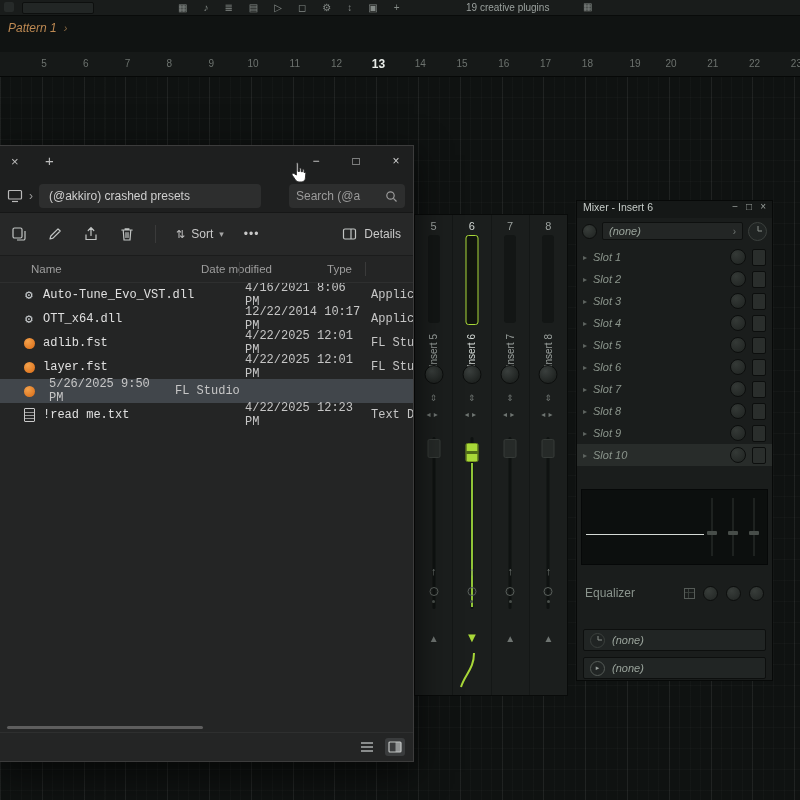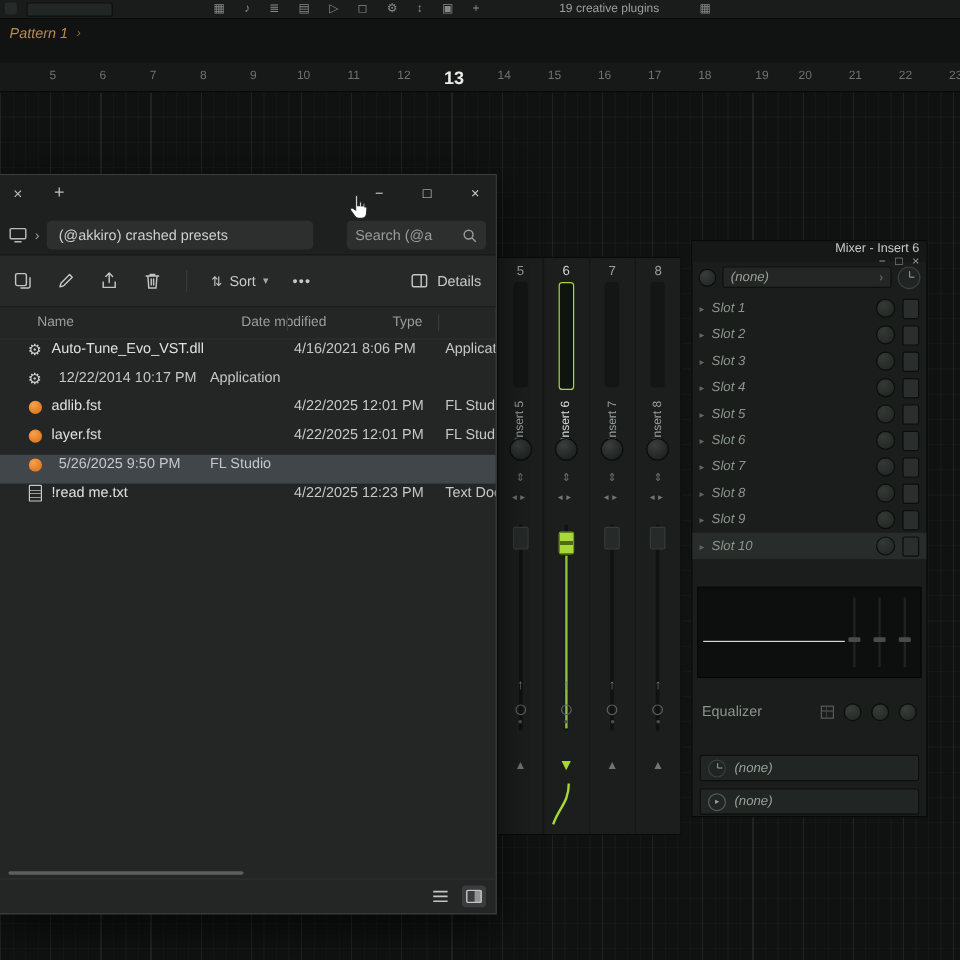--- a/index.html
+++ b/index.html
@@ -15,21 +15,21 @@
   .tb-sq{width:10px;height:10px;background:#262a29;border-radius:2px;}
   .tb-icons{position:absolute;left:178px;top:1px;display:flex;gap:16px;color:#848a87;font-size:10px;line-height:13px;}
   .tb-hint{position:absolute;left:466px;top:2px;color:#9aa09d;font-size:10px;}
   .tb-icon2{position:absolute;left:583px;top:1px;color:#848a87;font-size:10px;}
   .fl-pattern{position:absolute;left:8px;top:21px;color:#bd8952;font-size:12px;z-index:1;display:flex;gap:7px;align-items:center;font-style:italic;}
   .fl-pattern .chev{color:#8a6a44;font-size:11px;}
 
   .timeline{position:absolute;left:0;top:52px;width:800px;height:24px;background:#161918;
             border-bottom:1px solid #060807;z-index:1;}
   .tl-num{position:absolute;top:6px;font-size:10px;color:#6d736f;transform:translateX(-50%);}
-  .tl-num.hl{color:#e9ede9;font-size:15px;font-weight:bold;top:5px;}
+  .tl-num.hl{color:#e9ede9;font-size:12px;font-weight:bold;top:5px;}
 
   .playlist-bg{position:absolute;left:0;top:76px;width:800px;height:724px;background-color:#0f1211;
     background-image:
       repeating-linear-gradient(to right, rgba(255,255,255,0.05) 0 1px, transparent 1px 41.8px),
       repeating-linear-gradient(to right, rgba(255,255,255,0.018) 0 1px, transparent 1px 10.45px),
       repeating-linear-gradient(to bottom, rgba(255,255,255,0.02) 0 1px, transparent 1px 21px);}
 
   
   .strips{position:absolute;left:414px;top:214px;width:152px;height:480px;background:#1b1e1d;
           border:1px solid #090b0a;display:flex;z-index:2;}
@@ -62,22 +62,22 @@
            border:1px solid #5a605c;border-radius:50%;}
   .ch-circ::after{content:'';position:absolute;left:50%;top:12px;transform:translateX(-50%);
                   width:3px;height:3px;background:#4a504c;border-radius:50%;}
   .route{position:absolute;top:418px;left:0;width:100%;text-align:center;color:#6f7572;font-size:10px;}
   .sel .route{color:#a8d838;font-size:13px;top:415px;}
   .cable{position:absolute;top:436px;left:3px;}
 
   
   .mixer{position:absolute;left:576px;top:200px;width:197px;height:481px;background:#1a1d1c;
          border:1px solid #070908;box-sizing:border-box;z-index:2;}
-  .mx-title{height:17px;background:#15181 7;background:#151817;display:flex;align-items:flex-end;padding:0 6px;
-            font-size:10.5px;color:#c6ccc8;flex-direction:column;}
+  .mx-title{height:17px;background:#15181 7;background:#151817;display:flex;align-items:flex-start;padding:0 6px;
+            font-size:10.5px;color:#c6ccc8;}
   .mx-caps{margin-left:auto;display:flex;gap:8px;color:#9aa09d;font-size:10px;}
   .mx-caps span{cursor:default;}
   .mx-toprow{height:26px;display:flex;align-items:center;padding:0 5px;gap:5px;}
   .mx-srcicon{width:13px;height:13px;border-radius:50%;background:radial-gradient(circle at 35% 30%,#383d3a,#1e2220);
               border:1px solid #0c0e0d;}
   .mx-none{flex:1;height:18px;background:#232625;border:1px solid #0e100f;border-radius:2px;
            display:flex;align-items:center;padding:0 6px;color:#98a29a;font-size:11px;font-style:italic;box-sizing:border-box;}
   .mx-none .chev{margin-left:auto;color:#6f7572;font-style:normal;font-size:10px;}
   .mx-clock{width:17px;height:17px;border-radius:50%;background:#202423;border:1px solid #3b403d;position:relative;flex:none;}
   .mx-clock::before{content:'';position:absolute;left:50%;top:50%;width:1px;height:5px;background:#8a908c;transform:translate(-50%,-100%);}
@@ -140,21 +140,21 @@
   .dots{color:#c9c9c9;font-size:12px;letter-spacing:1px;}
   .details{margin-left:auto;display:flex;gap:7px;color:#c9c9c9;font-size:12px;align-items:center;}
   .exp-headers{height:26px;display:flex;align-items:center;color:#9d9d9d;font-size:11.5px;
                border-bottom:1px solid #2e2f2f;position:relative;}
   .h-name{padding-left:32px;width:196px;box-sizing:border-box;}
   .h-date{width:126px;padding-left:6px;box-sizing:border-box;}
   .h-type{padding-left:6px;}
   .h-div{position:absolute;top:6px;width:1px;height:14px;background:#3a3a3a;}
   .h-div.d1{left:240px;}
   .h-div.d2{left:366px;}
-  .file-row{height:24px;display:flex;align-items:flex-start;font-size:12px;color:#e0e0e0;}
+  .file-row{height:24px;display:flex;align-items:center;font-size:12px;color:#e0e0e0;font-family:Liberation Mono, monospace;}
   .file-row.selected{background:#41464b;}
   .ficon{width:16px;height:16px;margin:0 6px 0 22px;flex:none;display:flex;align-items:center;justify-content:center;}
   .ficon.dll::before{content:"⚙";color:#ccd0d3;font-size:13px;}
   .ficon.fst::before{content:"";width:11px;height:11px;border-radius:50%;display:block;
                      background:radial-gradient(circle at 35% 30%,#f4a24c,#d96a14);}
   .ficon.txt::before{content:"";width:11px;height:14px;border:1px solid #c9c9c9;border-radius:1px;display:block;
                      box-sizing:border-box;
                      background:linear-gradient(#0000 3px,#9a9a9a 3px,#9a9a9a 4px,#0000 4px,#0000 6px,#9a9a9a 6px,#9a9a9a 7px,#0000 7px,#0000 9px,#9a9a9a 9px,#9a9a9a 10px,#0000 10px);}
   .fname{width:196px;white-space:nowrap;overflow:hidden;}
   .fdate{width:126px;color:#c6c6c6;padding-left:6px;box-sizing:border-box;}
@@ -468,20 +468,21 @@
 
   <div id="filelist">
       <div class="file-row">
         <span class="ficon dll"></span>
         <span class="fname">Auto-Tune_Evo_VST.dll</span>
         <span class="fdate">4/16/2021 8:06 PM</span>
         <span class="ftype">Application</span>
       </div>
       <div class="file-row">
         <span class="ficon dll"></span>
+        <span class="fname">OTT_x64.dll</span>
         <span class="fdate">12/22/2014 10:17 PM</span>
         <span class="ftype">Application</span>
       </div>
       <div class="file-row">
         <span class="ficon fst"></span>
         <span class="fname">adlib.fst</span>
         <span class="fdate">4/22/2025 12:01 PM</span>
         <span class="ftype">FL Studio</span>
       </div>
       <div class="file-row">

